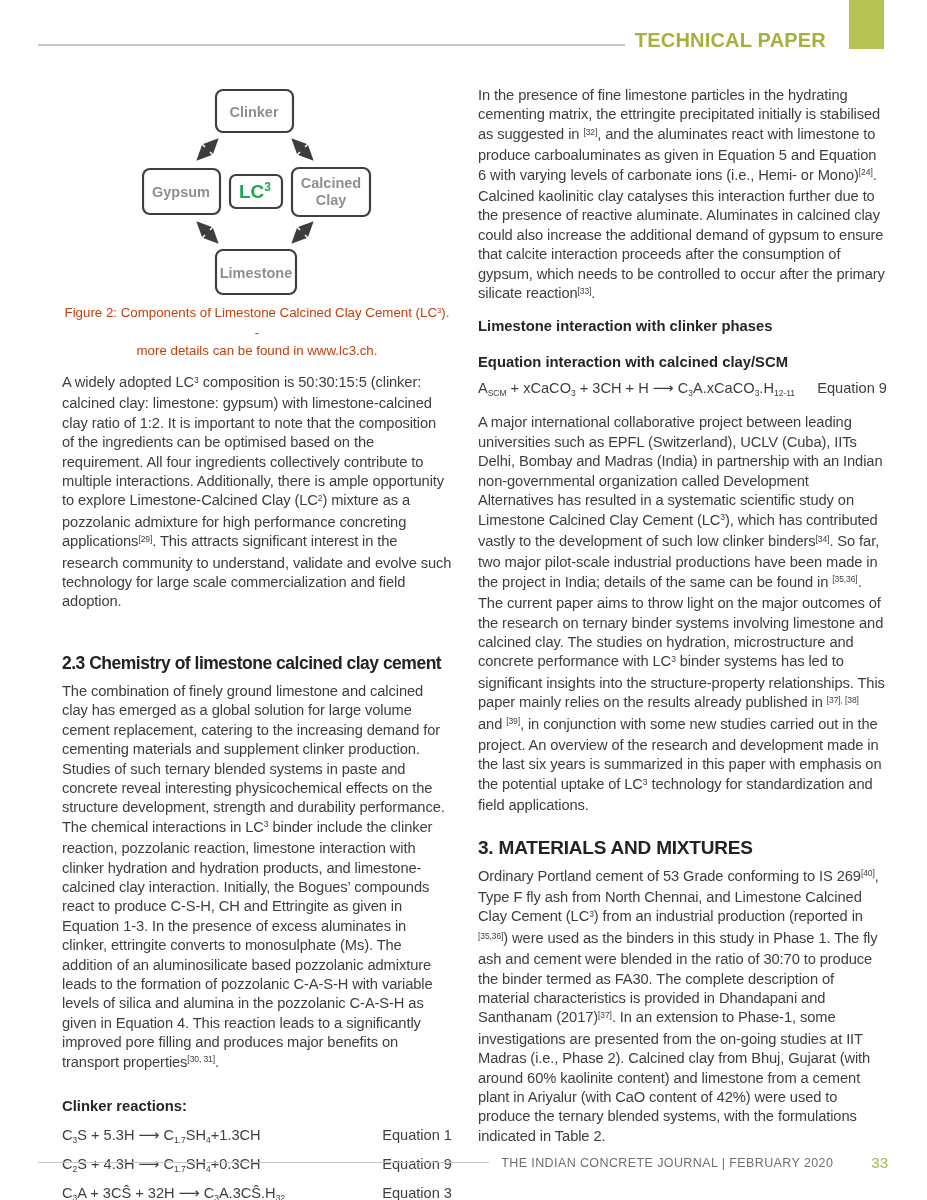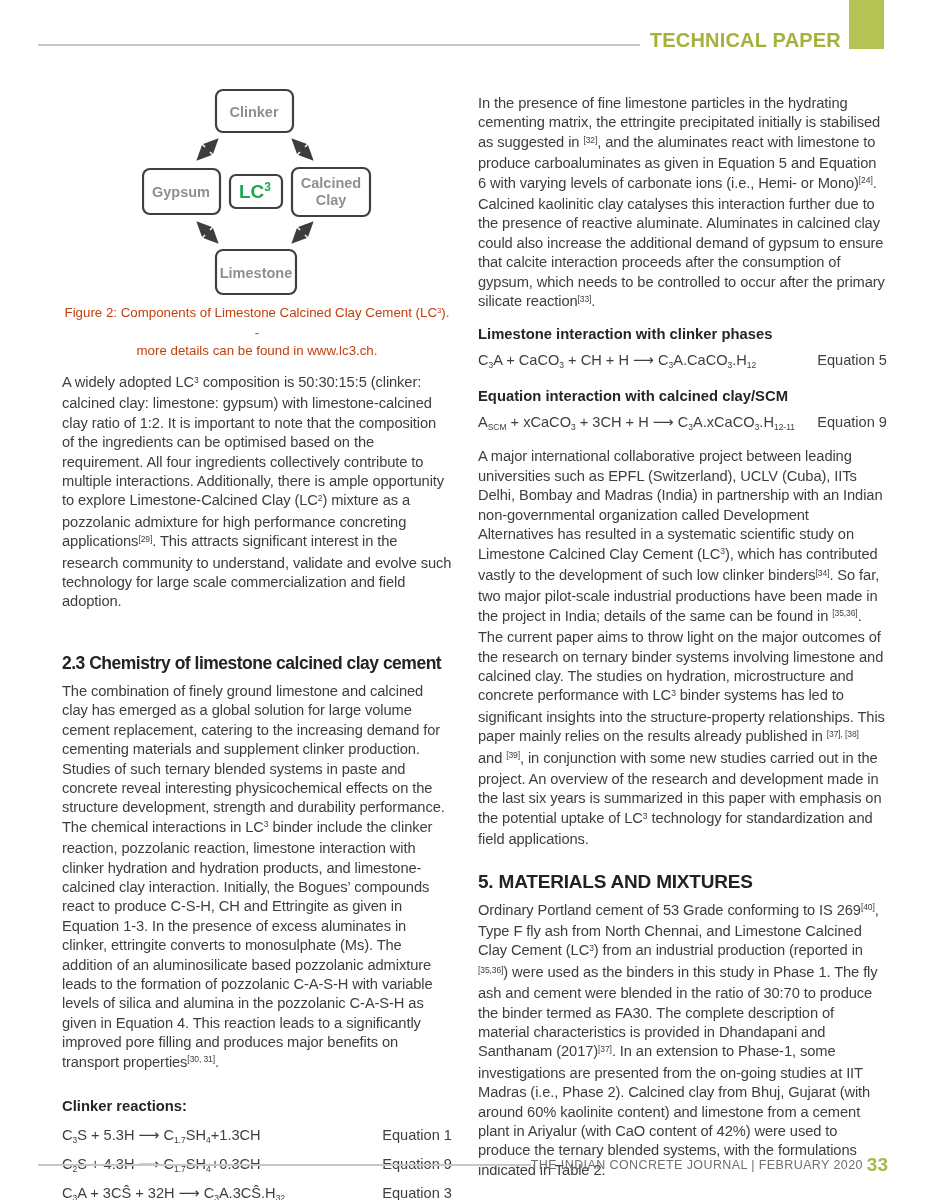--- a/index.html
+++ b/index.html
@@ -15,27 +15,27 @@
   .page-header {
     height: 50px;
     display: flex;
     align-items: flex-end;
     padding: 0 43px 0 38px;
     gap: 7px;
   }
   .header-rule { flex: 1; height: 2px; background: #c7c7c7; margin-bottom: 4px; }
   .header-title {
     font-size: 20px; font-weight: bold; letter-spacing: 0.2px;
-    color: #a4b23c; line-height: 1; margin: 0 1px 0 3px; white-space: nowrap;
+    color: #a4b23c; line-height: 1; margin: 0 16px 0 3px; white-space: nowrap;
   }
   .corner-block { width: 35px; height: 49px; background: #b5c355; align-self: flex-start; }
   
   .main { display: flex; gap: 26px; padding: 36px 40px 0 62px; }
   .col-left  { width: 390px; flex: none; }
-  .col-right { flex: 1; margin-top: 8px; }
+  .col-right { flex: 1; }
   p.body-par { font-size: 14.7px; line-height: 19.4px; letter-spacing: -0.1px; color: #3e3e3e; }
   sup { font-size: 0.58em; vertical-align: baseline; position: relative; top: -0.5em; }
   sub { font-size: 0.58em; vertical-align: baseline; position: relative; top: 0.3em; }
   .h-major { font-size: 19px; font-weight: bold; color: #232323; letter-spacing: -0.2px; }
   .h-sub23 { font-size: 17.5px; font-weight: bold; color: #232323; letter-spacing: -0.5px; white-space: nowrap; }
   .h-minor { font-size: 14.8px; font-weight: bold; color: #262626; }
   
   .fig-caption { margin-top: 8px; text-align: center; font-size: 13.3px; line-height: 18px; color: #c2410c; }
   .par-after-fig { margin-top: 13px; }
   .col-left .h-sub23 { margin: 41px 0 8px 0; }
@@ -56,25 +56,25 @@
   .diagram { display: block; margin: 0 auto; }
   .diagram rect { fill: #ffffff; stroke: #3f3f3f; stroke-width: 2.2px; }
   .diagram .box-label {
     font-family: "Liberation Sans", sans-serif; font-weight: bold;
     font-size: 14.5px; fill: #8f8f8f;
   }
   .diagram .lc3-label { font-family: "Liberation Sans", sans-serif; font-weight: bold; font-size: 19px; fill: #1fa553; }
   
   .page-footer {
     position: absolute; left: 0; right: 0; top: 1154px;
-    display: flex; align-items: center; padding: 0 39px 0 38px; 
+    display: flex; align-items: center; padding: 0 39px 0 38px; gap: 12px;
   }
   .footer-rule { flex: 1; height: 1.5px; background: #c7c7c7; }
   .footer-journal { font-size: 12.5px; letter-spacing: 0.4px; color: #6f6f6f; white-space: nowrap; }
-  .footer-page { font-size: 19px; font-weight: bold; color: #a9b748; margin-left: 4px; }
+  .footer-page { font-size: 15px; font-weight: normal; color: #a9b748; margin-left: 26px; }
 </style>
 </head>
 <body>
 
 <header class="page-header">
   <div class="header-rule"></div>
   <div class="header-title">TECHNICAL PAPER</div>
   <div class="corner-block"></div>
 </header>
 
@@ -134,34 +134,30 @@
       <span class="eq-label">Equation 3</span>
     </div>
 
   </section>
 
   <section class="col-right">
 
     <p class="body-par">In the presence of fine limestone particles in the hydrating cementing matrix, the ettringite precipitated initially is stabilised as suggested in <sup>[32]</sup>, and the aluminates react with limestone to produce carboaluminates as given in Equation 5 and Equation 6 with varying levels of carbonate ions (i.e., Hemi- or Mono)<sup>[24]</sup>. Calcined kaolinitic clay catalyses this interaction further due to the presence of reactive aluminate. Aluminates in calcined clay could also increase the additional demand of gypsum to ensure that calcite interaction proceeds after the consumption of gypsum, which needs to be controlled to occur after the primary silicate reaction<sup>[33]</sup>.</p>
 
     <h3 class="h-minor first">Limestone interaction with clinker phases</h3>
-    <div class="eq-row">
-      <span class="eq-formula">C<sub>3</sub>A + CaCO<sub>3</sub> + CH + H ⟶ C<sub>3</sub>A.CaCO<sub>3</sub>.H<sub>12</sub></span>
-      <span class="eq-label">Equation 5</span>
-    </div>
 
     <h3 class="h-minor second">Equation interaction with calcined clay/SCM</h3>
     <div class="eq-row">
       <span class="eq-formula">A<sub>SCM</sub> + xCaCO<sub>3</sub> + 3CH + H ⟶ C<sub>3</sub>A.xCaCO<sub>3</sub>.H<sub>12-11</sub></span>
       <span class="eq-label">Equation 9</span>
     </div>
 
     <p class="body-par par-mid">A major international collaborative project between leading universities such as EPFL (Switzerland), UCLV (Cuba), IITs Delhi, Bombay and Madras (India) in partnership with an Indian non-governmental organization called Development Alternatives has resulted in a systematic scientific study on Limestone Calcined Clay Cement (LC<sup>3</sup>), which has contributed vastly to the development of such low clinker binders<sup>[34]</sup>. So far, two major pilot-scale industrial productions have been made in the project in India; details of the same can be found in <sup>[35,36]</sup>. The current paper aims to throw light on the major outcomes of the research on ternary binder systems involving limestone and calcined clay. The studies on hydration, microstructure and concrete performance with LC<sup>3</sup> binder systems has led to significant insights into the structure-property relationships. This paper mainly relies on the results already published in <sup>[37], [38]</sup> and <sup>[39]</sup>, in conjunction with some new studies carried out in the project. An overview of the research and development made in the last six years is summarized in this paper with emphasis on the potential uptake of LC<sup>3</sup> technology for standardization and field applications.</p>
 
-    <h2 class="h-major">5. MATERIALS AND MIXTURES</h2>
+    <h2 class="h-major">3. MATERIALS AND MIXTURES</h2>
 
     <p class="body-par">Ordinary Portland cement of 53 Grade conforming to IS 269<sup>[40]</sup>, Type F fly ash from North Chennai, and Limestone Calcined Clay Cement (LC<sup>3</sup>) from an industrial production (reported in <sup>[35,36]</sup>) were used as the binders in this study in Phase 1. The fly ash and cement were blended in the ratio of 30:70 to produce the binder termed as FA30. The complete description of material characteristics is provided in Dhandapani and Santhanam (2017)<sup>[37]</sup>. In an extension to Phase-1, some investigations are presented from the on-going studies at IIT Madras (i.e., Phase 2). Calcined clay from Bhuj, Gujarat (with around 60% kaolinite content) and limestone from a cement plant in Ariyalur (with CaO content of 42%) were used to produce the ternary blended systems, with the formulations indicated in Table 2.</p>
 
   </section>
 </div>
 
 <footer class="page-footer">
   <div class="footer-rule"></div>
   <span class="footer-journal">THE INDIAN CONCRETE JOURNAL | FEBRUARY 2020</span>
   <span class="footer-page">33</span>

